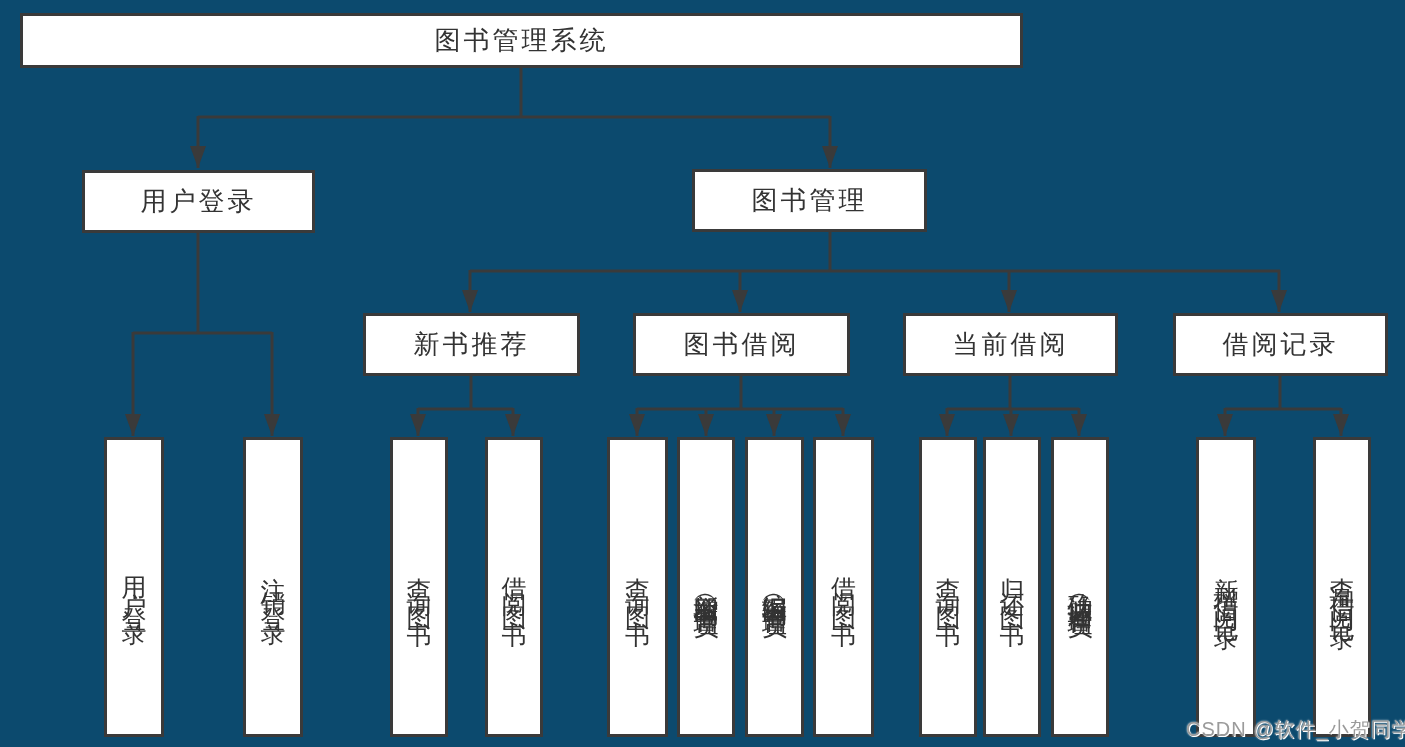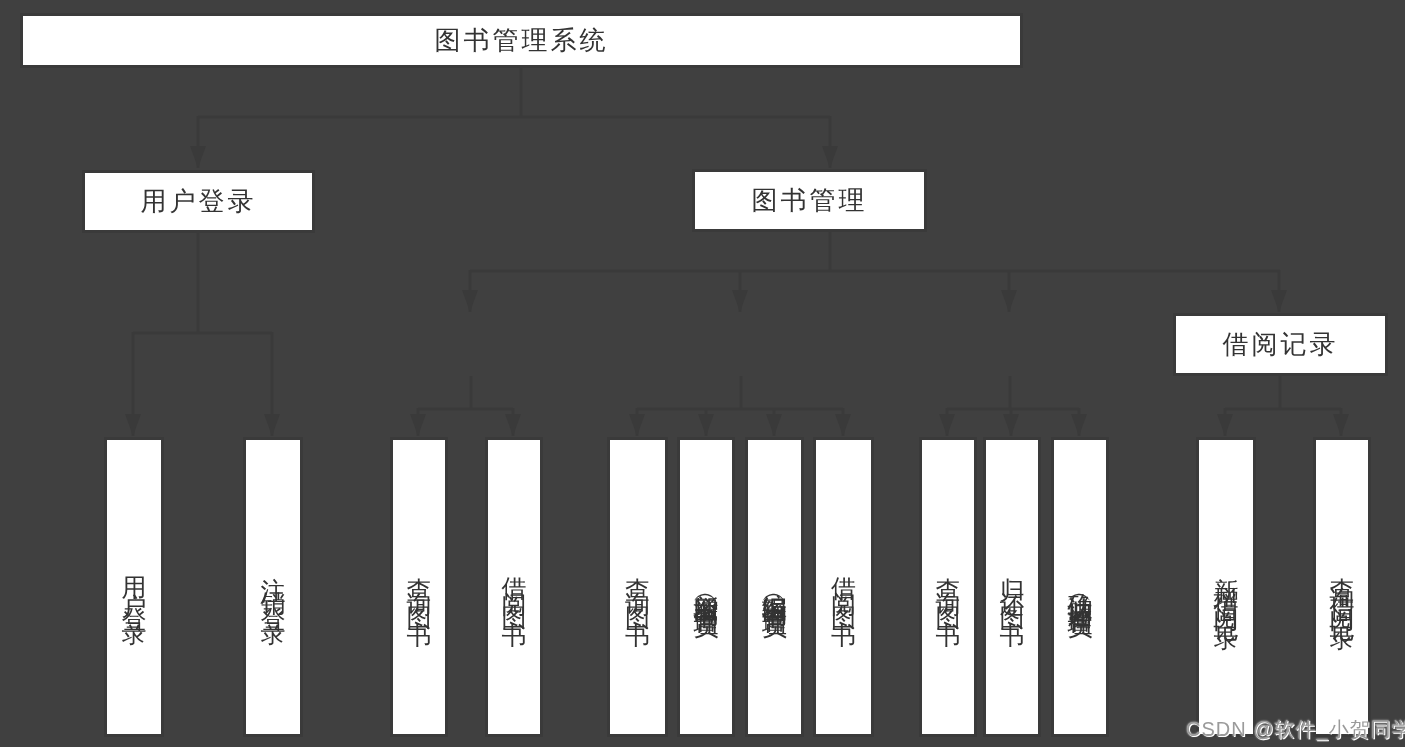--- a/index.html
+++ b/index.html
@@ -4,21 +4,21 @@
 <style>
   html, body {
     margin: 0;
     padding: 0;
     background: #ffffff;
   }
   .canvas {
     position: relative;
     width: 1405px;
     height: 747px;
-    background: #404040;
+    background: #0c4a6e;
     font-family: "Liberation Sans", "DejaVu Sans", sans-serif;
     overflow: hidden;
   }
   svg.wires {
     position: absolute;
     left: 0;
     top: 0;
     z-index: 1;
   }
   .node {
@@ -117,20 +117,23 @@
       <line x1="1225" y1="408" x2="1225" y2="436" stroke="#3a3a3a" stroke-width="3" marker-end="url(#arw)"></line>
       <line x1="1341" y1="408" x2="1341" y2="436" stroke="#3a3a3a" stroke-width="3" marker-end="url(#arw)"></line>
     </g>
   </svg>
 
   <div class="node h-node" style="left:20px;top:13px;width:1003px;height:55px">图书管理系统</div>
 
   <div class="node h-node" style="left:82px;top:170px;width:233px;height:63px">用户登录</div>
   <div class="node h-node" style="left:692px;top:169px;width:235px;height:63px">图书管理</div>
 
+  <div class="node h-node" style="left:363px;top:313px;width:217px;height:63px">新书推荐</div>
+  <div class="node h-node" style="left:633px;top:313px;width:217px;height:63px">图书借阅</div>
+  <div class="node h-node" style="left:903px;top:313px;width:215px;height:63px">当前借阅</div>
   <div class="node h-node" style="left:1173px;top:313px;width:215px;height:63px">借阅记录</div>
 
   <div class="node v-node ls-wide" style="left:104px;top:437px;width:60px;height:300px">用户登录</div>
   <div class="node v-node ls-wide" style="left:243px;top:437px;width:60px;height:300px">注销登录</div>
 
   <div class="node v-node ls-wide" style="left:390px;top:437px;width:58px;height:300px">查询图书</div>
   <div class="node v-node ls-wide" style="left:485px;top:437px;width:58px;height:300px">借阅图书</div>
 
   <div class="node v-node ls-wide" style="left:607px;top:437px;width:61px;height:300px">查询图书</div>
   <div class="node v-node ls-tight" style="left:677px;top:437px;width:58px;height:300px">新增图书（管理员）</div>

